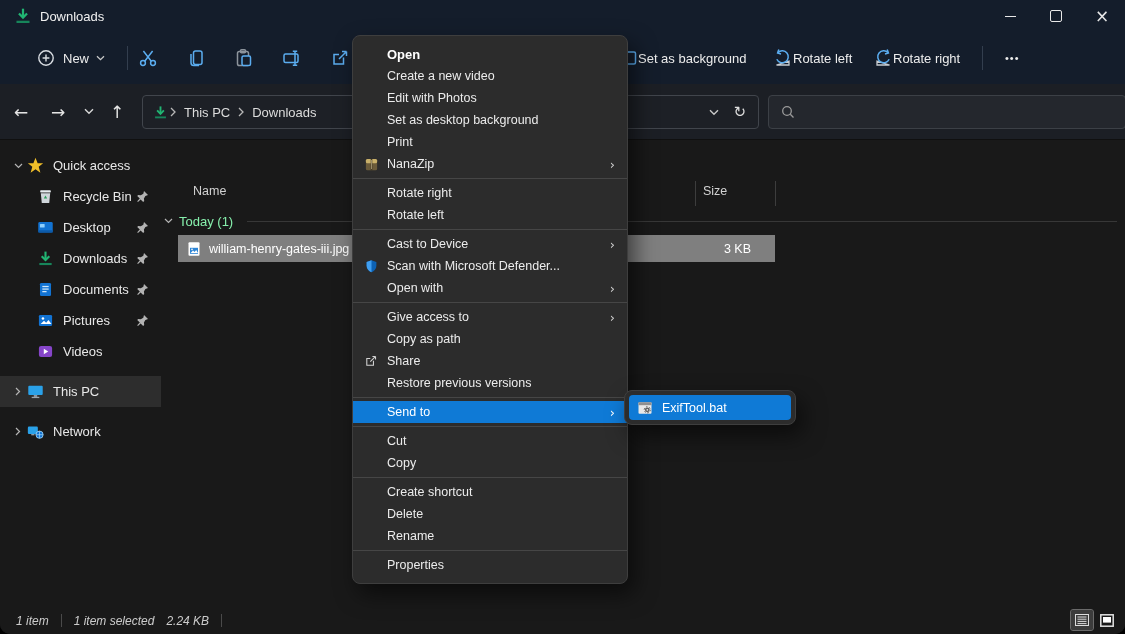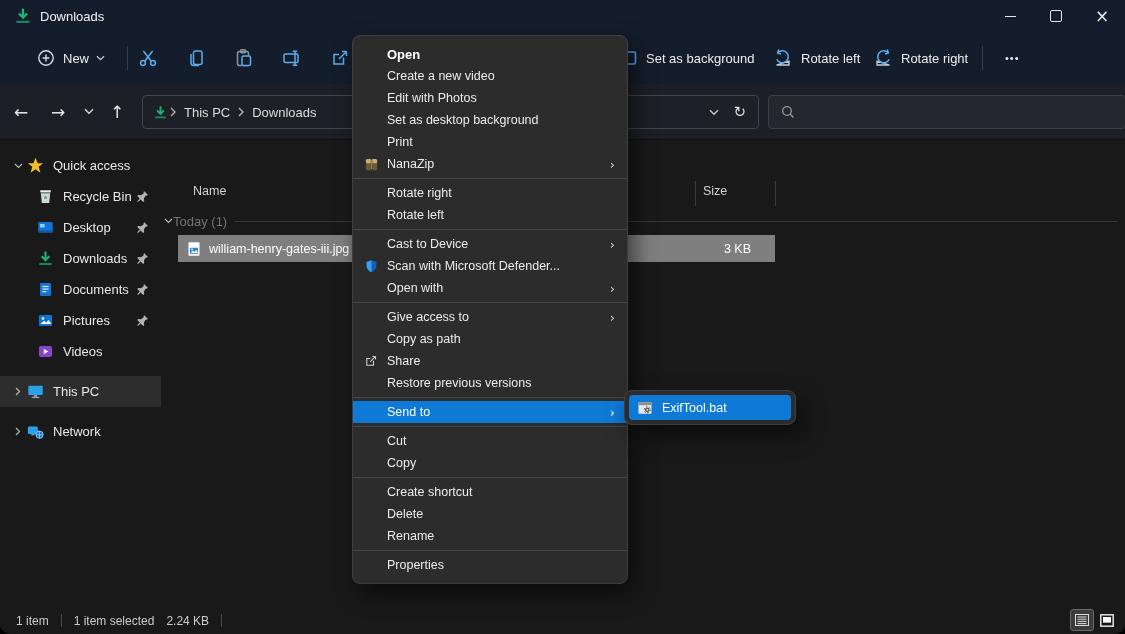--- a/index.html
+++ b/index.html
@@ -12,21 +12,21 @@
   .topband{position:absolute;left:0;top:0;width:100%;height:84px;background:#141d2b;}
   .titlebar{position:absolute;left:0;top:0;width:100%;height:32px;display:flex;align-items:center;}
   .title-ic{margin-left:14px;width:18px;height:18px;}
   .title-txt{margin-left:8px;font-size:13px;color:#f0f0f0;}
   .wc{position:absolute;top:0;height:32px;width:46px;display:flex;align-items:center;justify-content:center;color:#e8e8e8;}
   .wc-min{right:92px}.wc-max{right:46px}.wc-close{right:0;font-size:17px;}
   .minbar{width:11px;height:1px;background:#e8e8e8;display:inline-block;}
   .maxbox{width:10px;height:10px;border:1px solid #e8e8e8;border-radius:2px;display:inline-block;}
 
   .toolbar{position:absolute;left:0;top:32px;width:100%;height:52px;margin-left:20px;}
-  .tb-item{position:absolute;top:0;height:52px;display:flex;align-items:center;gap:8px;font-size:13px;color:#ededed;}
+  .tb-item{position:absolute;top:0;height:52px;display:flex;align-items:center;font-size:13px;color:#ededed;}
   .tb-ic{width:20px;height:20px;flex:0 0 auto;}
   .newbtn{left:16px;gap:7px;}
   .tb-div{position:absolute;top:14px;width:1px;height:24px;background:#333e4e;}
 
   
   .addrband{position:absolute;left:0;top:84px;width:100%;height:55px;background:#1c1f25;border-bottom:1px solid #101010;}
   .nav-ic{position:absolute;top:0;height:55px;display:flex;align-items:center;justify-content:center;width:26px;
           font-size:17px;color:#e4e4e4;}
   .addrfield{position:absolute;left:142px;top:11px;width:615px;height:32px;background:#1d2026;
              border:1px solid #41454c;border-radius:4px;display:flex;align-items:center;font-size:13px;color:#dcdcdc;}
@@ -50,21 +50,21 @@
   .side-sel{background:#2d2d2d;}
   .gap8{margin-top:9px;}
 
   
   .main{position:absolute;left:161px;top:140px;right:0;bottom:27px;margin-top:36px;}
   .colhdr{position:absolute;top:5px;left:0;right:0;height:24px;font-size:12.5px;color:#d2d2d2;}
   .colhdr .name{position:absolute;left:32px;top:3px;}
   .colhdr .size{position:absolute;left:542px;top:3px;}
   .vline{position:absolute;top:0;width:1px;height:25px;background:#3d3d3d;}
   .grouprow{position:absolute;top:36px;left:3px;right:8px;height:18px;display:flex;align-items:center;
-            font-size:13px;color:#737373;}
+            font-size:13px;color:#86efac;gap:6px;}
   .groupline{flex:1;height:1px;background:#373737;margin-left:8px;}
   .filerow{position:absolute;top:59px;left:17px;width:597px;height:27px;background:#7f7f7f;
            display:flex;align-items:center;font-size:12.5px;color:#fff;}
   .filerow .fic{width:16px;height:16px;margin-left:8px;margin-right:7px;flex:0 0 auto;}
   .filerow .fsize{margin-left:auto;padding-right:24px;}
 
   
   .menu{position:absolute;left:352px;top:35px;width:276px;z-index:60;background:#2c2c2c;
         border:1px solid #3e3e3e;border-radius:8px;box-shadow:6px 10px 22px rgba(0,0,0,.55);
         padding:7px 0;box-sizing:border-box;}
@@ -82,21 +82,21 @@
   .flyout{position:absolute;left:624px;top:390px;width:172px;z-index:70;background:#2c2c2c;
           border:1px solid #3e3e3e;border-radius:8px;box-shadow:6px 10px 22px rgba(0,0,0,.55);
           padding:4px;box-sizing:border-box;}
   .fly-item{height:25px;display:flex;align-items:center;gap:9px;padding:0 8px;background:#0f7ad6;
             border-radius:4px;font-size:12.5px;color:#fff;}
   .fly-item .fic{width:16px;height:16px;flex:0 0 auto;}
 
   
   .statusbar{position:absolute;left:0;bottom:0;right:0;height:27px;display:flex;align-items:center;
              font-size:12px;color:#cccccc;background:#191919;}
-  .sb-left{display:flex;align-items:center;gap:12px;padding-left:16px;}
+  .sb-left{display:flex;align-items:center;gap:12px;padding-left:16px;font-style:italic;}
   .sb-div{width:1px;height:13px;background:#4a4a4a;}
   .sb-right{position:absolute;right:7px;top:3px;display:flex;gap:3px;}
   .viewbtn{width:22px;height:20px;display:flex;align-items:center;justify-content:center;border-radius:2px;}
   .viewbtn.active{background:#3c3c3c;outline:1px solid #6a6a6a;}
 </style>
 </head>
 <body>
 
 <div id="win">
 

